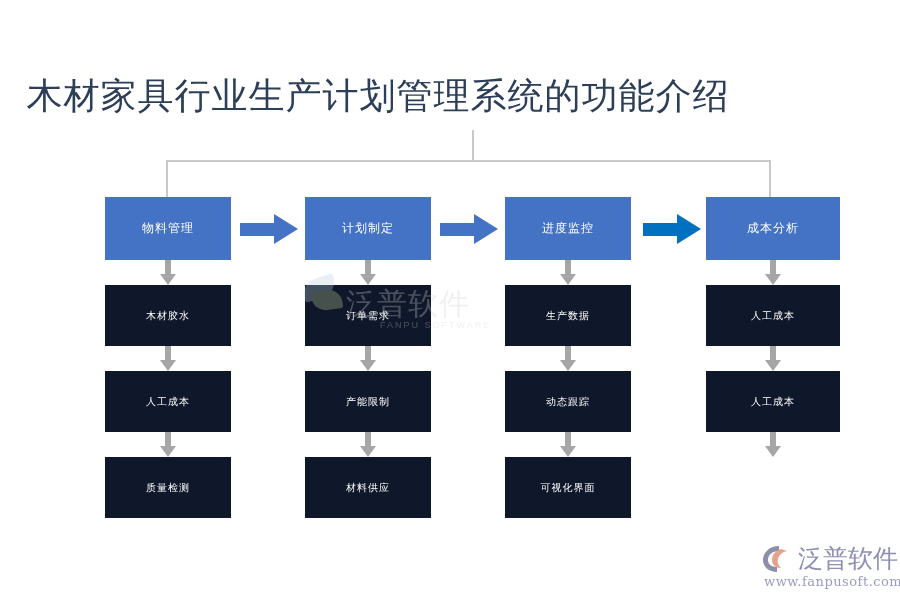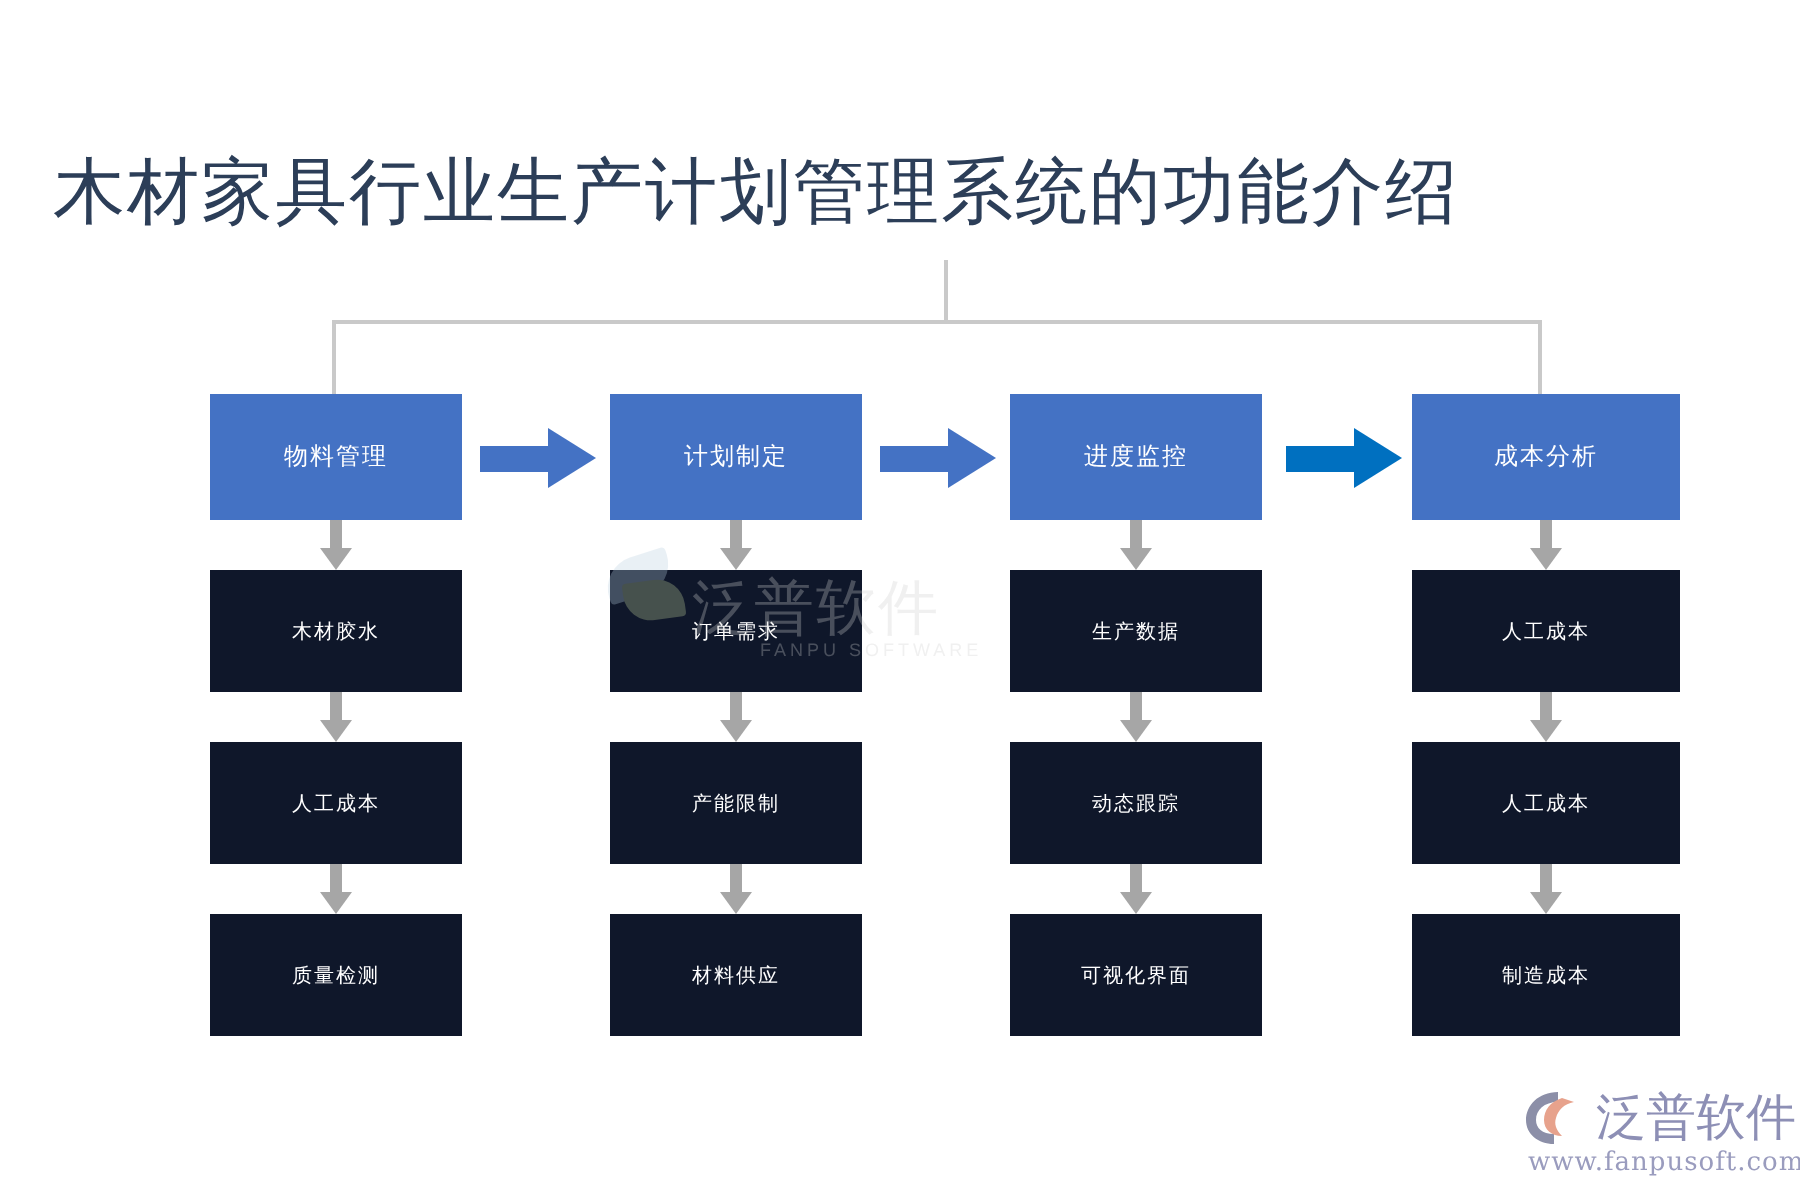--- a/index.html
+++ b/index.html
@@ -343,21 +343,20 @@
     <div class="sub-box">人工成本</div>
     <div class="v-arrow">
         <div class="shaft"></div>
         <div class="head"></div>
       </div>
     <div class="sub-box">人工成本</div>
     <div class="v-arrow">
         <div class="shaft"></div>
         <div class="head"></div>
       </div>
-    <div class="sub-box">制造成本</div>
   </div>
 
   <div id="watermark">
     <div class="wm-leaf-a"></div>
     <div class="wm-leaf-b"></div>
     <div class="wm-text">泛普软件</div>
     <div class="wm-sub">FANPU SOFTWARE</div>
   </div>
 
   <div id="brand">

